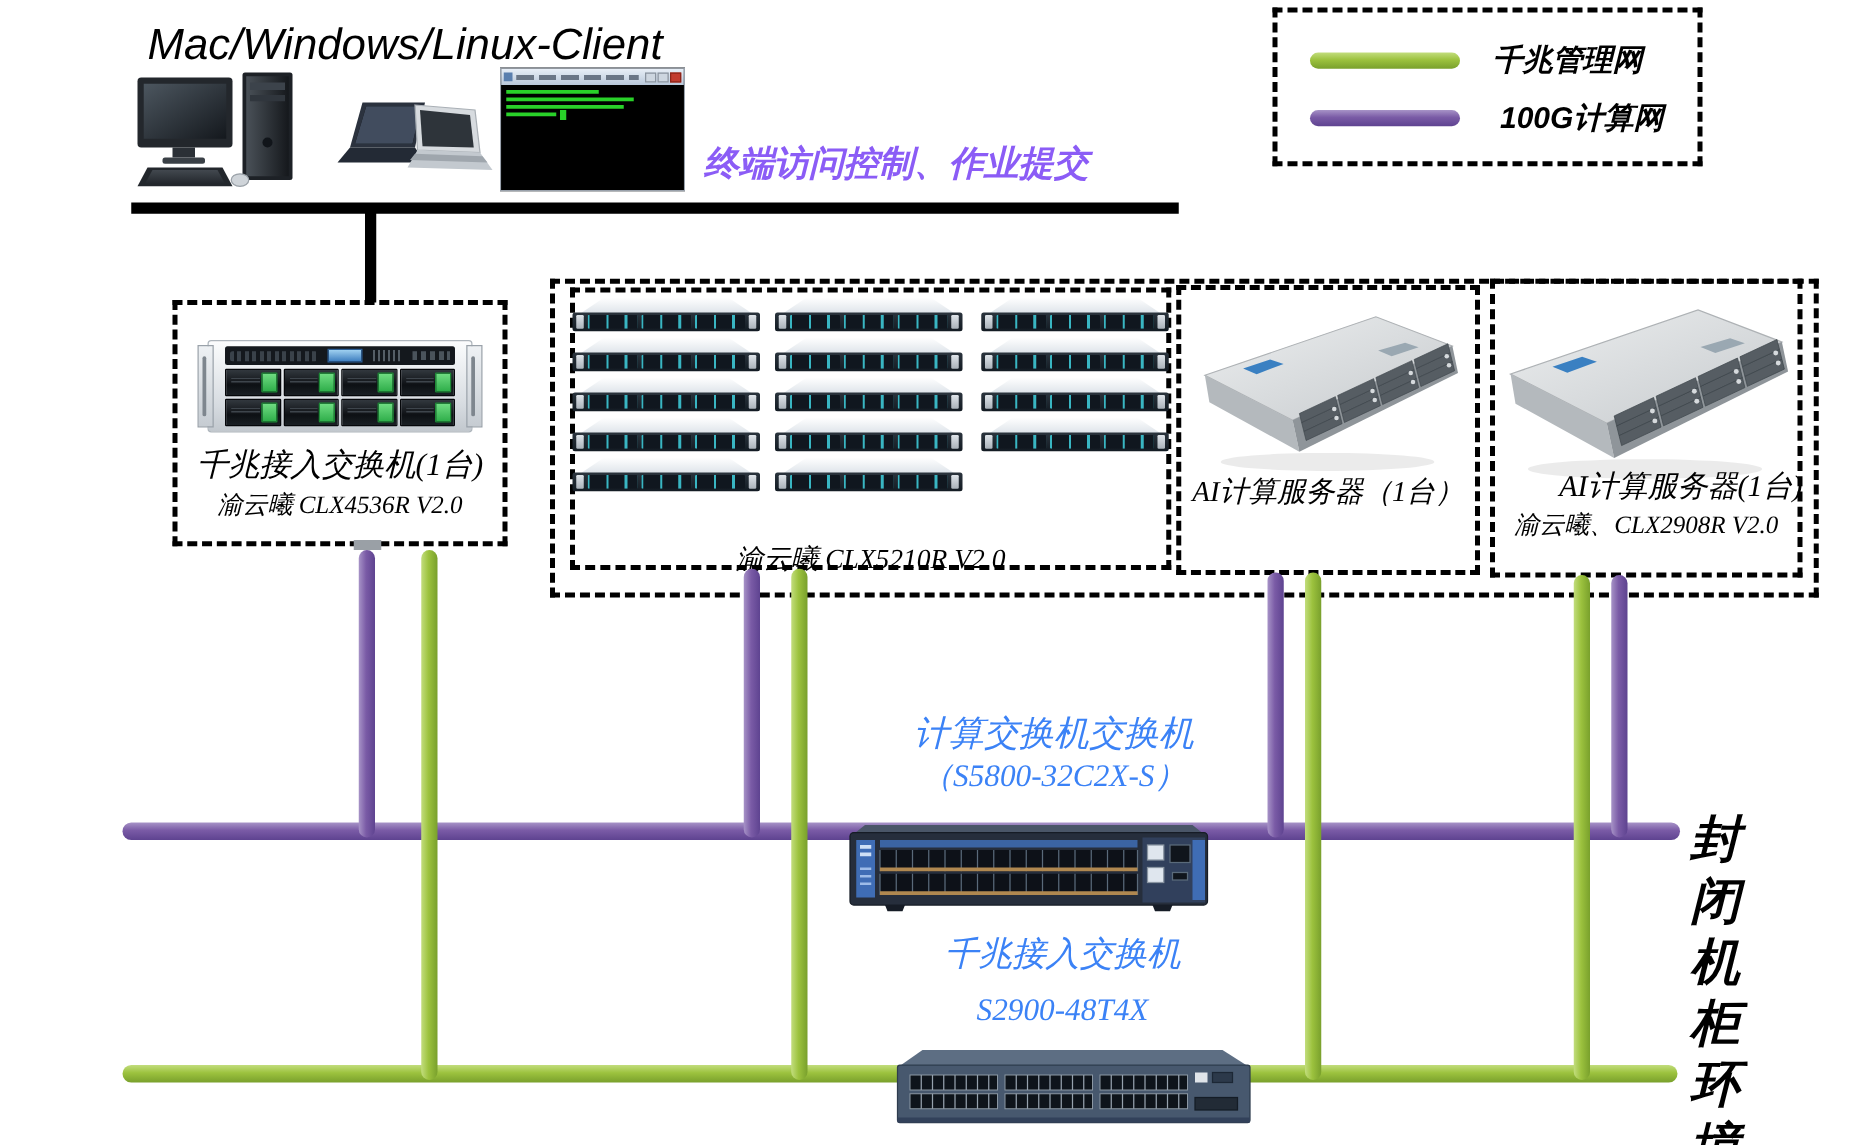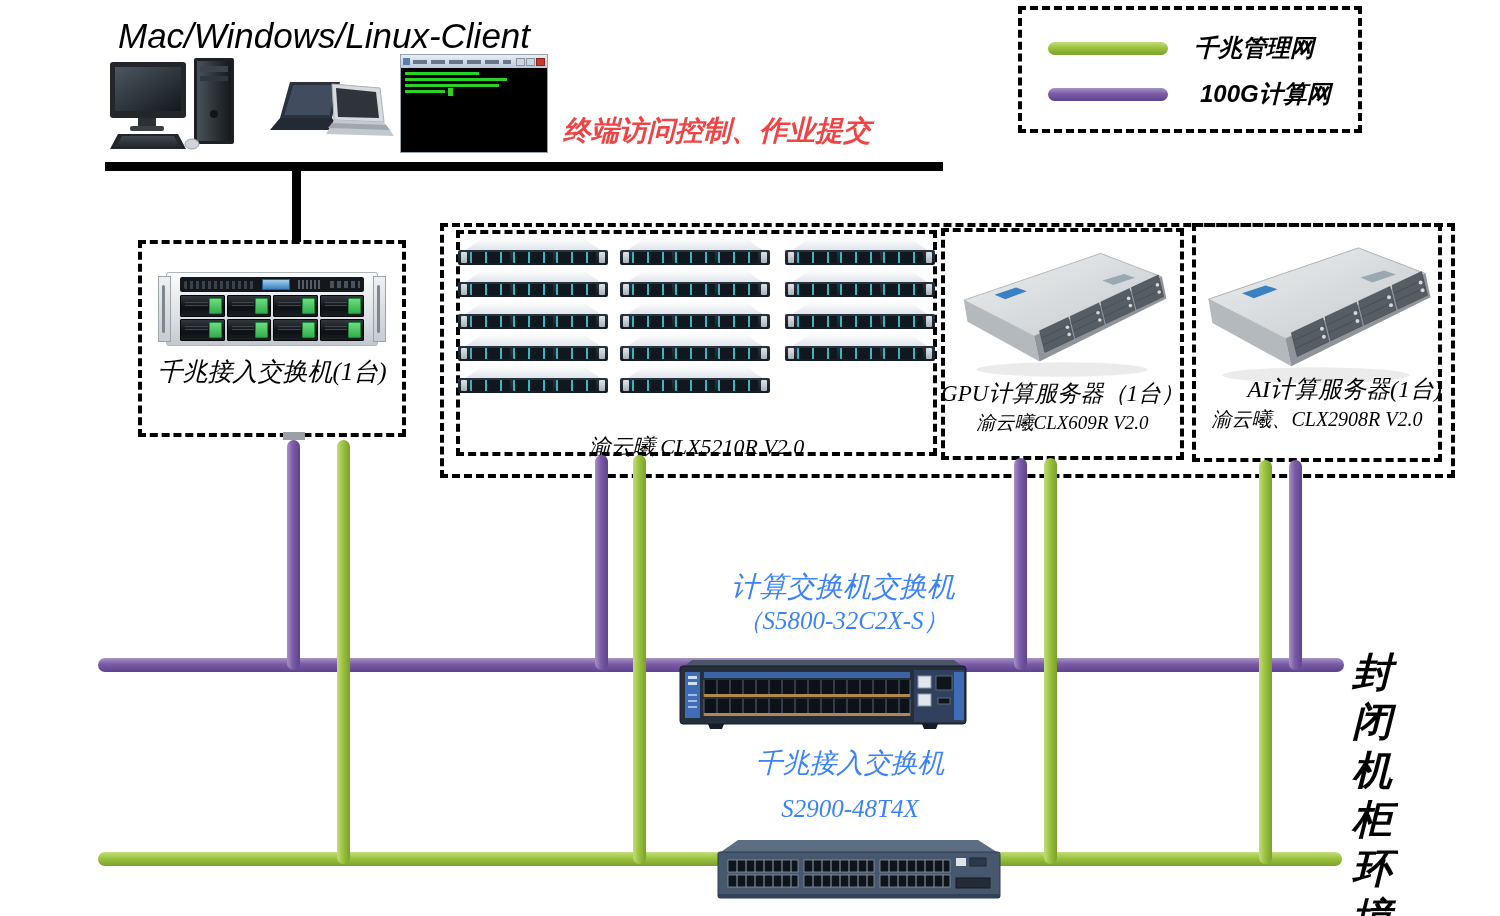--- a/index.html
+++ b/index.html
@@ -14,21 +14,21 @@
 
   
   .hline,.vline{position:absolute;border-radius:8px;}
   .hline.green{background:linear-gradient(to bottom,#c2dd7d,var(--green) 45%,#79a02c);}
   .hline.purple{background:linear-gradient(to bottom,#a793c7,var(--purple) 45%,#5e4390);}
   .vline.green{background:linear-gradient(to right,#c2dd7d,var(--green) 45%,#79a02c);}
   .vline.purple{background:linear-gradient(to right,#a793c7,var(--purple) 45%,#5e4390);}
 
   
   #client-title{left:118px;top:16px;font-size:35px;color:#000;letter-spacing:0px;}
-  #client-caption{left:563px;top:112px;font-size:28px;font-weight:700;color:#ef4444;}
+  #client-caption{left:563px;top:112px;font-size:28px;font-weight:700;color:#8b5cf6;}
   #bus-h{left:105px;top:162px;width:838px;height:9px;background:#000;}
   #bus-v{left:292px;top:170px;width:9px;height:72px;background:#000;}
 
   
   #terminal{left:400px;top:54px;width:148px;height:99px;border:1px solid #9aa2ac;background:#000;box-sizing:border-box;}
   #terminal .tbar{height:13px;background:linear-gradient(#e8eff7,#b9c8da);display:flex;align-items:center;padding:0 2px;box-sizing:border-box;}
   #terminal .ticon{width:7px;height:7px;background:#5a7fae;margin-right:3px;}
   #terminal .ttext{flex:1;height:4px;background:repeating-linear-gradient(90deg,#6a7686 0 14px,transparent 14px 18px);margin-right:4px;}
   #terminal .tbtn{width:9px;height:8px;margin-left:1px;background:#cdd6e0;border:1px solid #8a94a0;box-sizing:border-box;}
   #terminal .tbtn.close{background:#c23b2e;border-color:#8c2419;}
@@ -204,20 +204,21 @@
           <div class="groove"></div>
           <div class="tab"></div>
         </div>
       <div class="ss-drive">
           <div class="groove"></div>
           <div class="tab"></div>
         </div>
     </div>
   </div>
   <div class="abs serif box-title center" style="left:138px;top:355px;width:268px;font-size:25px;">千兆接入交换机(1台)</div>
+  <div class="abs serif box-model center" style="left:138px;top:390px;width:268px;font-size:20px;">渝云曦 CLX4536R V2.0</div>
   <div class="abs" id="storage-stub"></div>
 
   <div class="dashed" style="left:440px;top:223px;width:1015px;height:255px;"></div>
 
   <div class="dashed" style="left:456px;top:230px;width:481px;height:226px;"></div>
   <div class="abs" id="sim-servers" style="left:456px;top:230px;width:481px;height:226px;">
       <div class="sim-server" style="left: 2px; top: 8px;">
         <div class="sim-top"></div>
         <div class="sim-front">
           <div class="ear2"></div>
@@ -357,22 +358,21 @@
           <div class="ear2"></div>
         </div>
       </div>
     </div>
   <div class="abs serif box-model center" style="left:456px;top:432px;width:481px;font-size:22px;">渝云曦 CLX5210R V2.0</div>
 
   <div class="dashed" style="left:941px;top:228px;width:243px;height:232px;"></div>
   <svg class="abs" style="left:952px;top:248px;" width="220" height="135" viewBox="0 0 230 150">
     <use href="#big-server"></use>
   </svg>
-  <div class="abs serif box-title center" style="left:941px;top:378px;width:243px;font-size:23px;">GPU计算服务器（1台）</div>
-  <div class="abs serif box-model center" style="left:941px;top:410px;width:243px;font-size:19px;">渝云曦CLX609R V2.0</div>
+  <div class="abs serif box-title center" style="left:941px;top:378px;width:243px;font-size:23px;">AI计算服务器（1台）</div>
 
   <div class="dashed" style="left:1192px;top:223px;width:250px;height:239px;"></div>
   <svg class="abs" style="left:1200px;top:242px;" width="232" height="148" viewBox="0 0 230 150">
     <use href="#big-server"></use>
   </svg>
   <div class="abs serif box-title center" style="left:1192px;top:373px;width:250px;font-size:24px;text-align:right;">AI计算服务器(1台)</div>
   <div class="abs serif box-model center" style="left:1192px;top:406px;width:250px;font-size:20px;">渝云曦、CLX2908R V2.0</div>
 
   <svg width="0" height="0" style="position:absolute;">
     <defs>

